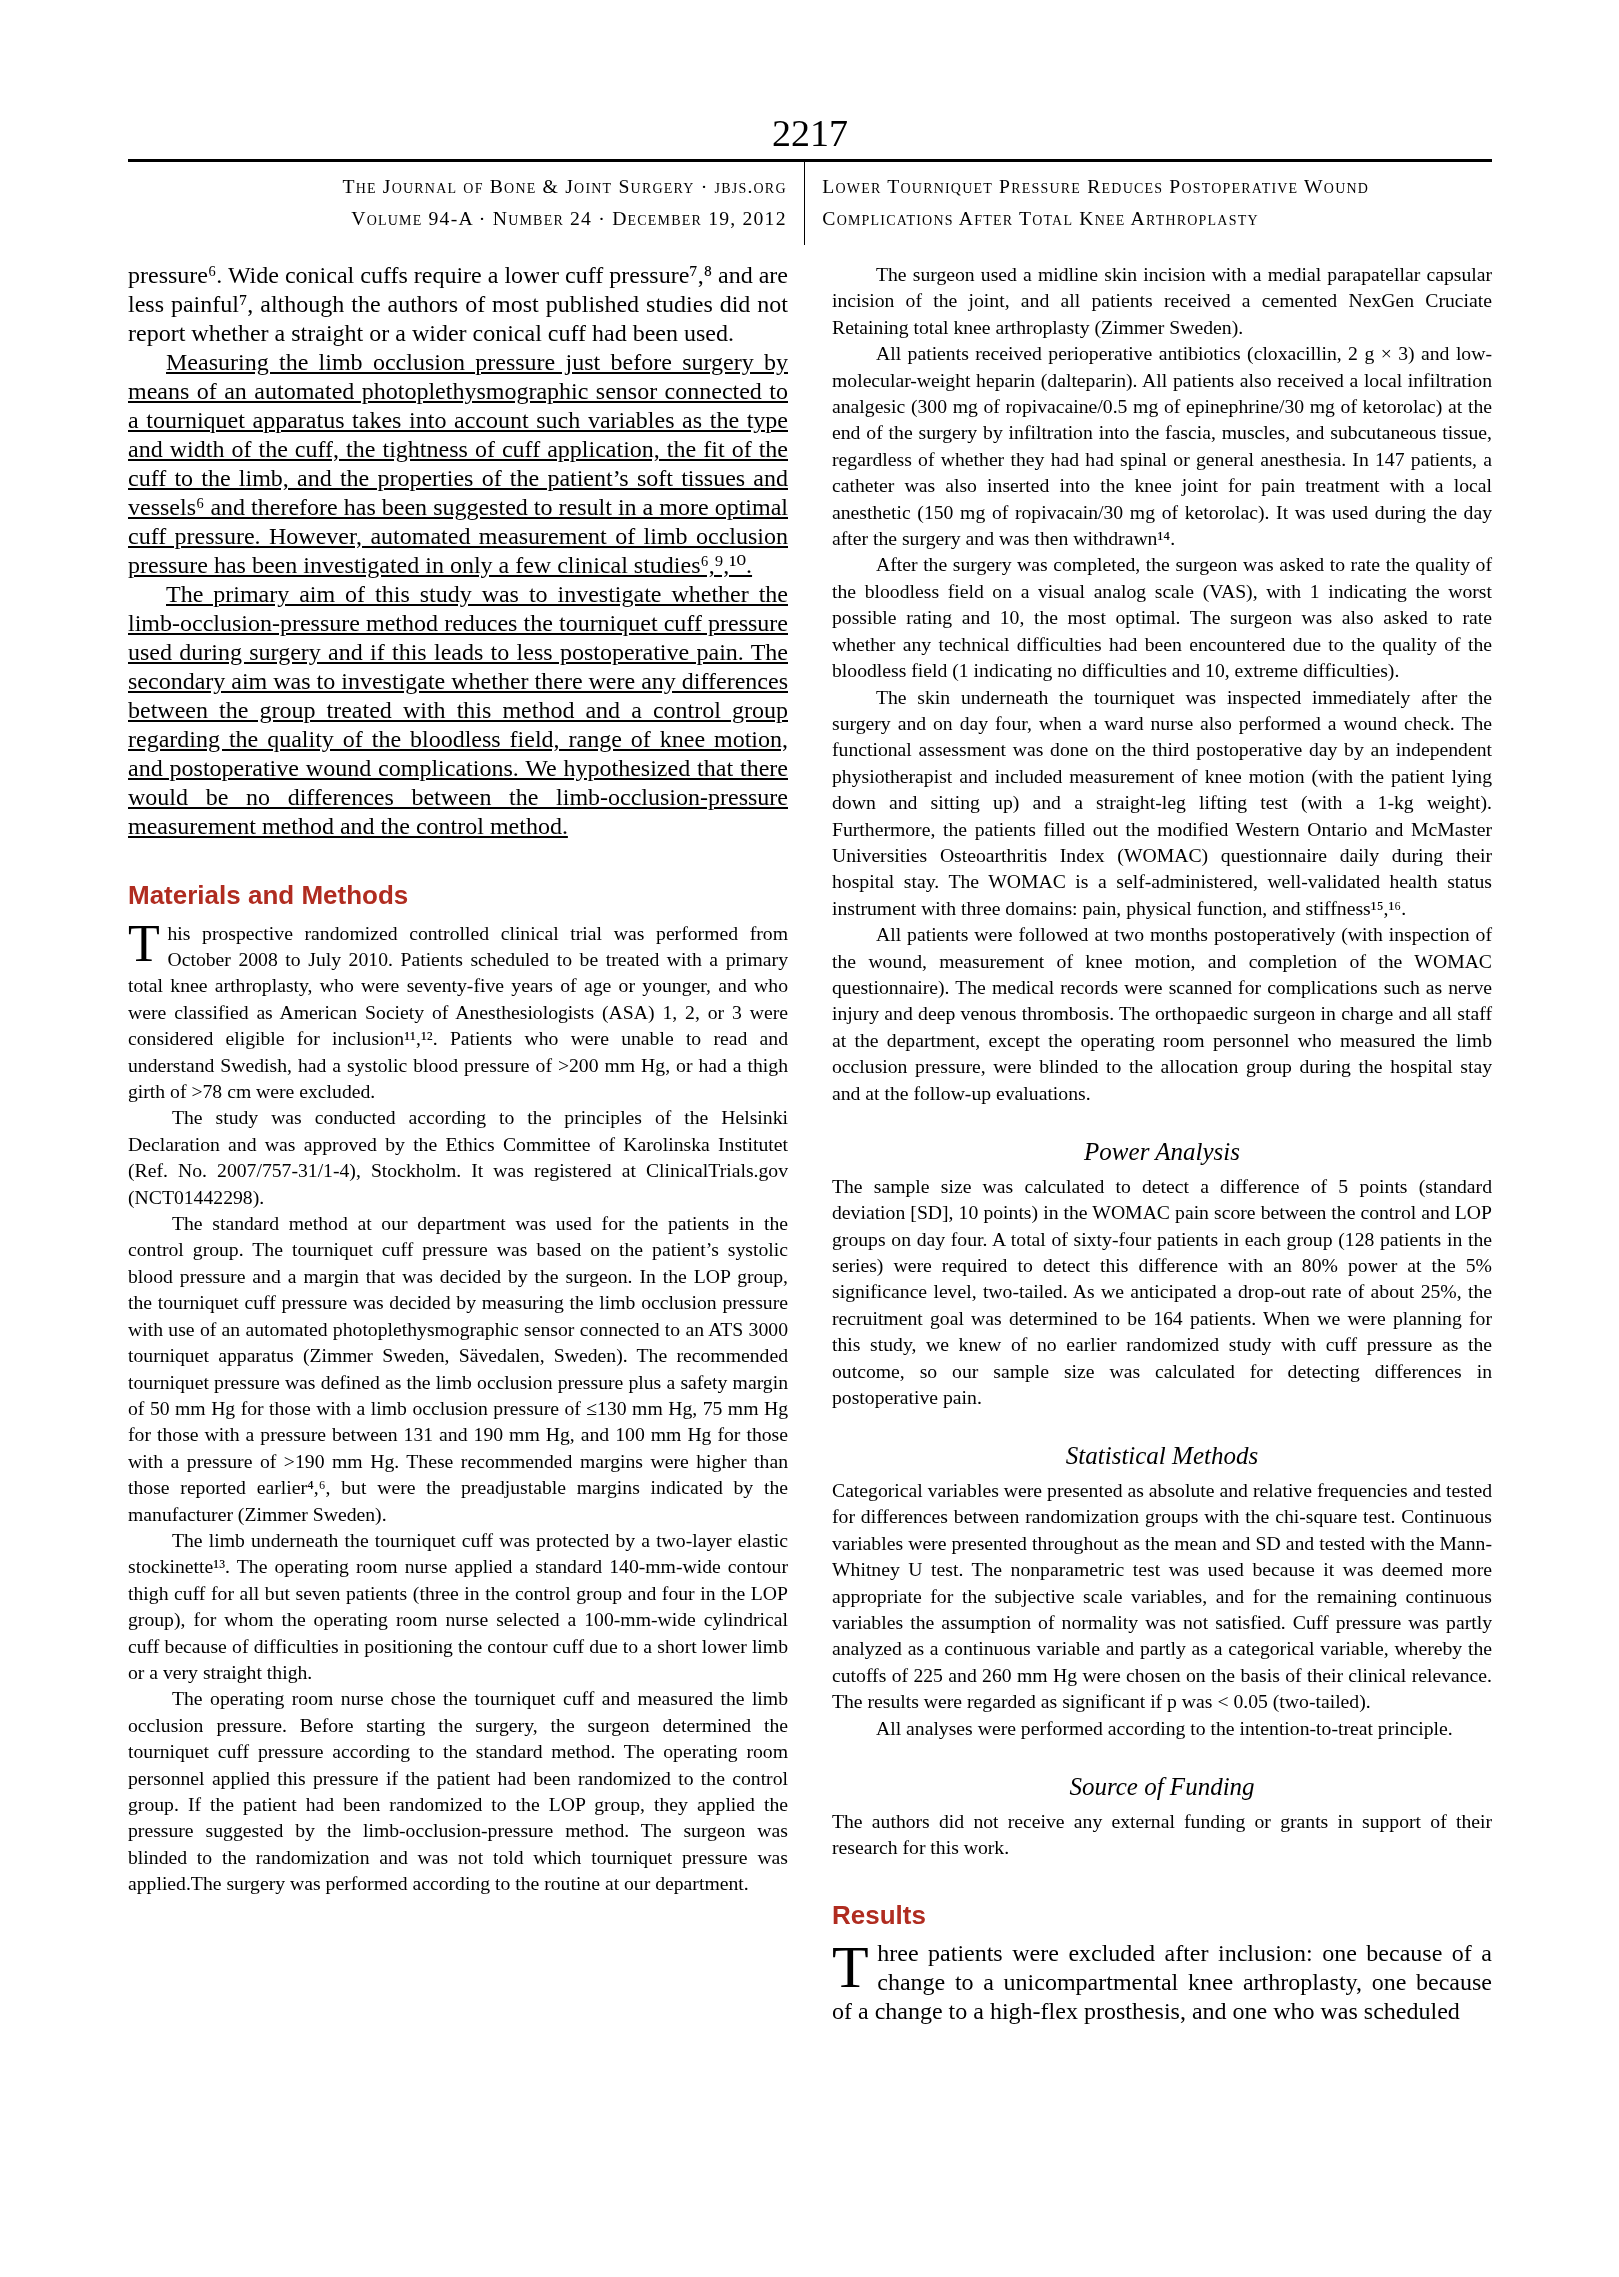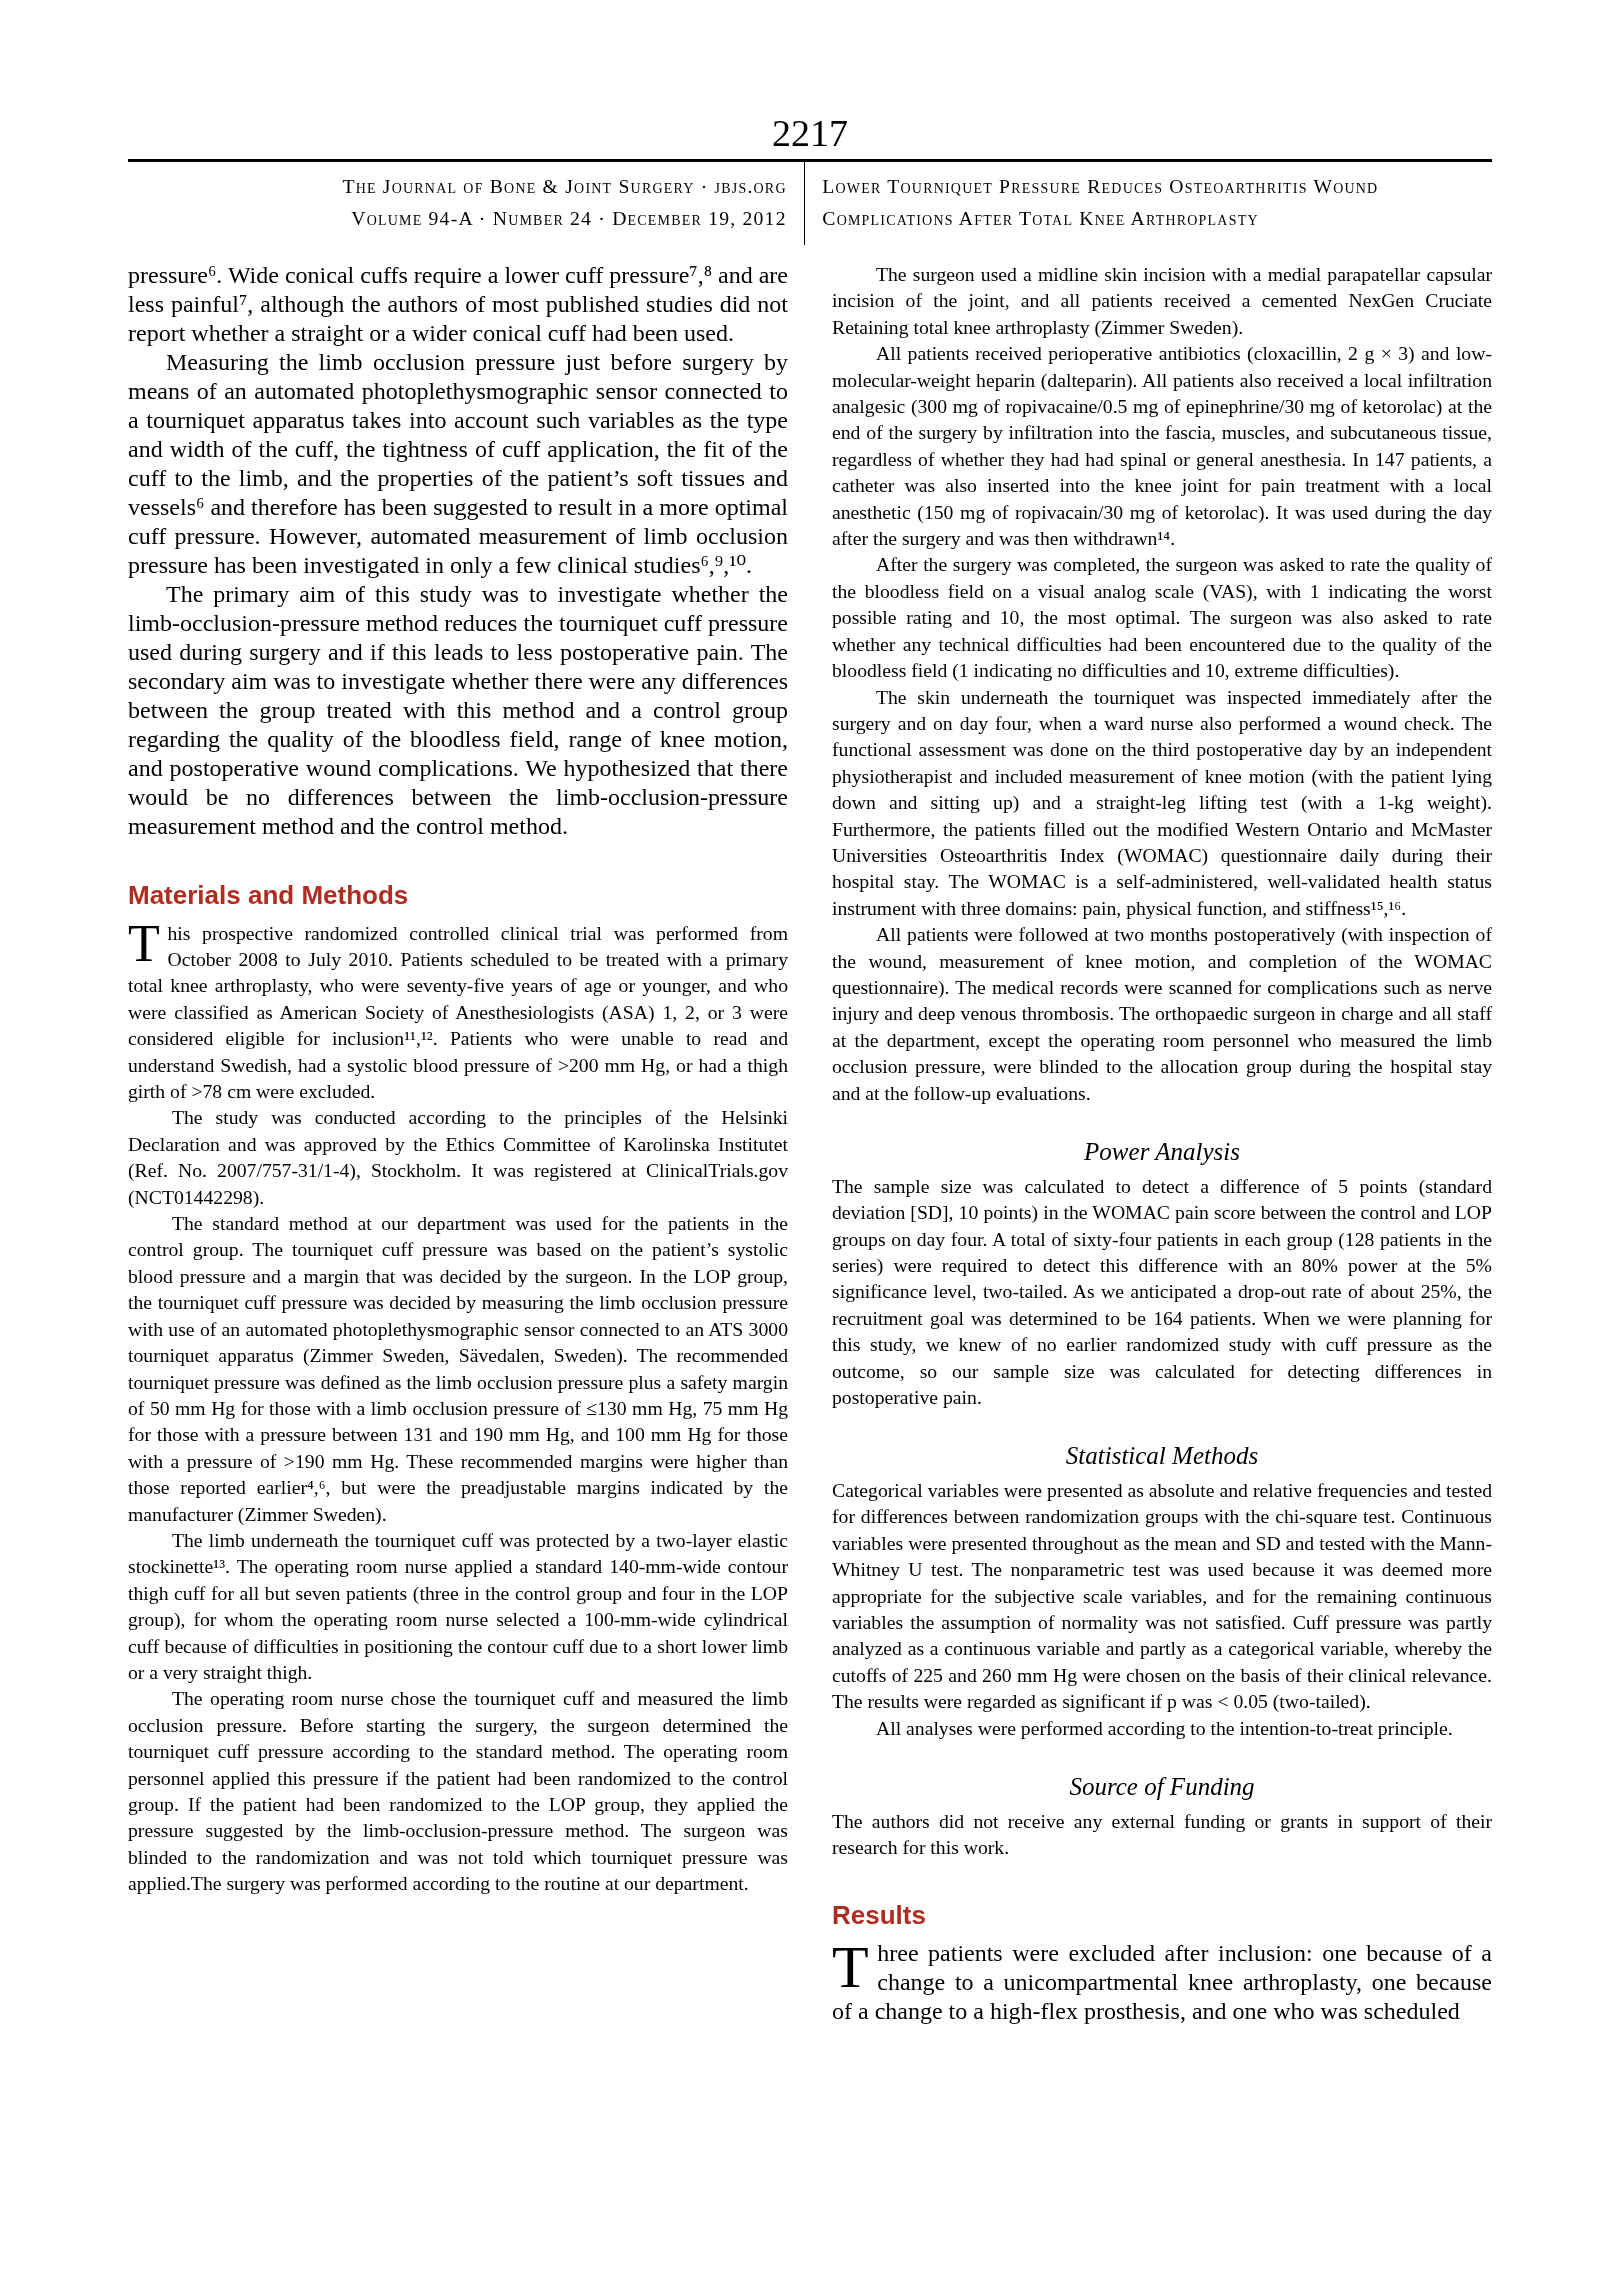--- a/index.html
+++ b/index.html
@@ -59,21 +59,21 @@
     left: 128px;
     top: 261px;
     width: 1364px;
     display: flex;
     gap: 44px;
   }
   .col { width: 660px; }
   p { margin: 0; text-align: justify; }
   .intro  { font-size: 24px;   line-height: 29px; }
   .methods{ font-size: 19.7px; line-height: 26.4px; }
-  .ind-intro { text-indent: 38px; }
+  .ind-intro { text-indent: 38px; text-decoration: underline; }
   .ind       { text-indent: 44px; }
   .red-heading {
     font-family: "Liberation Sans", "DejaVu Sans", sans-serif;
     font-weight: bold;
     color: #b02c20;
     font-size: 26px;
     line-height: 29px;
     margin: 40px 0 9.6px 0;
     text-align: left;
   }
@@ -106,21 +106,21 @@
 
   <div class="page-number">2217</div>
   <div class="header-rule"></div>
 
   <div class="page-header">
     <div class="header-left">
       <div class="header-line">The Journal of Bone &amp; Joint Surgery · jbjs.org</div>
       <div class="header-line">Volume 94-A · Number 24 · December 19, 2012</div>
     </div>
     <div class="header-right">
-      <div class="header-line">Lower Tourniquet Pressure Reduces Osteoarthritis Wound</div>
+      <div class="header-line">Lower Tourniquet Pressure Reduces Postoperative Wound</div>
       <div class="header-line">Complications After Total Knee Arthroplasty</div>
     </div>
   </div>
 
   <div class="article-body">
 
     <div class="col">
       <p class="intro">pressure⁶. Wide conical cuffs require a lower cuff pressure⁷,⁸ and are less painful⁷, although the authors of most published studies did not report whether a straight or a wider conical cuff had been used.</p>
       <p class="intro ind-intro">Measuring the limb occlusion pressure just before surgery by means of an automated photoplethysmographic sensor connected to a tourniquet apparatus takes into account such variables as the type and width of the cuff, the tightness of cuff application, the fit of the cuff to the limb, and the properties of the patient’s soft tissues and vessels⁶ and therefore has been suggested to result in a more optimal cuff pressure. However, automated measurement of limb occlusion pressure has been investigated in only a few clinical studies⁶,⁹,¹⁰.</p>
       <p class="intro ind-intro">The primary aim of this study was to investigate whether the limb-occlusion-pressure method reduces the tourniquet cuff pressure used during surgery and if this leads to less postoperative pain. The secondary aim was to investigate whether there were any differences between the group treated with this method and a control group regarding the quality of the bloodless field, range of knee motion, and postoperative wound complications. We hypothesized that there would be no differences between the limb-occlusion-pressure measurement method and the control method.</p>

